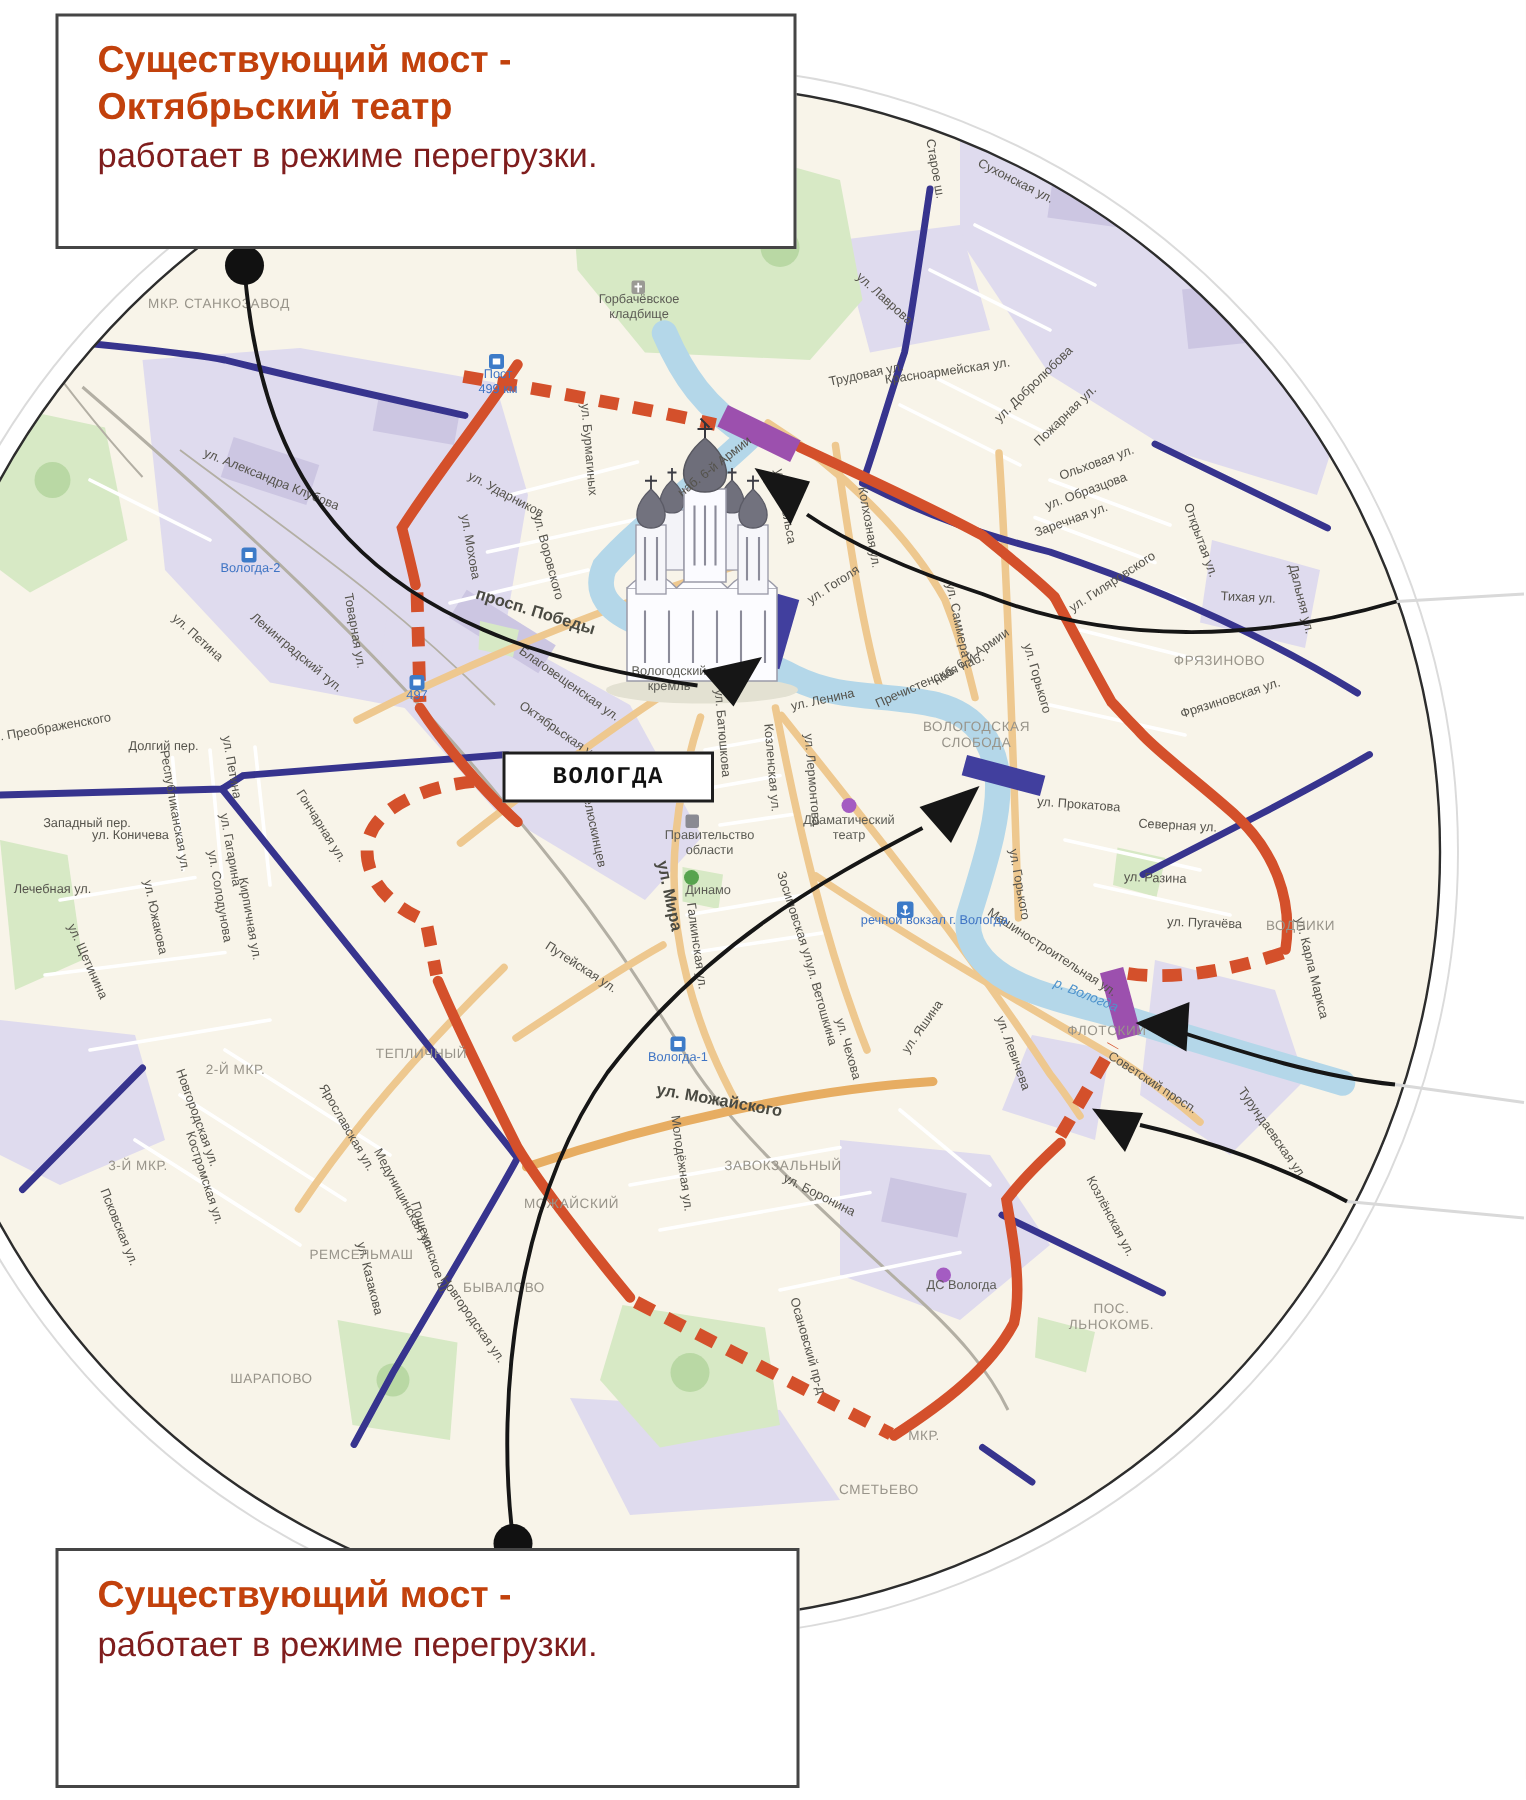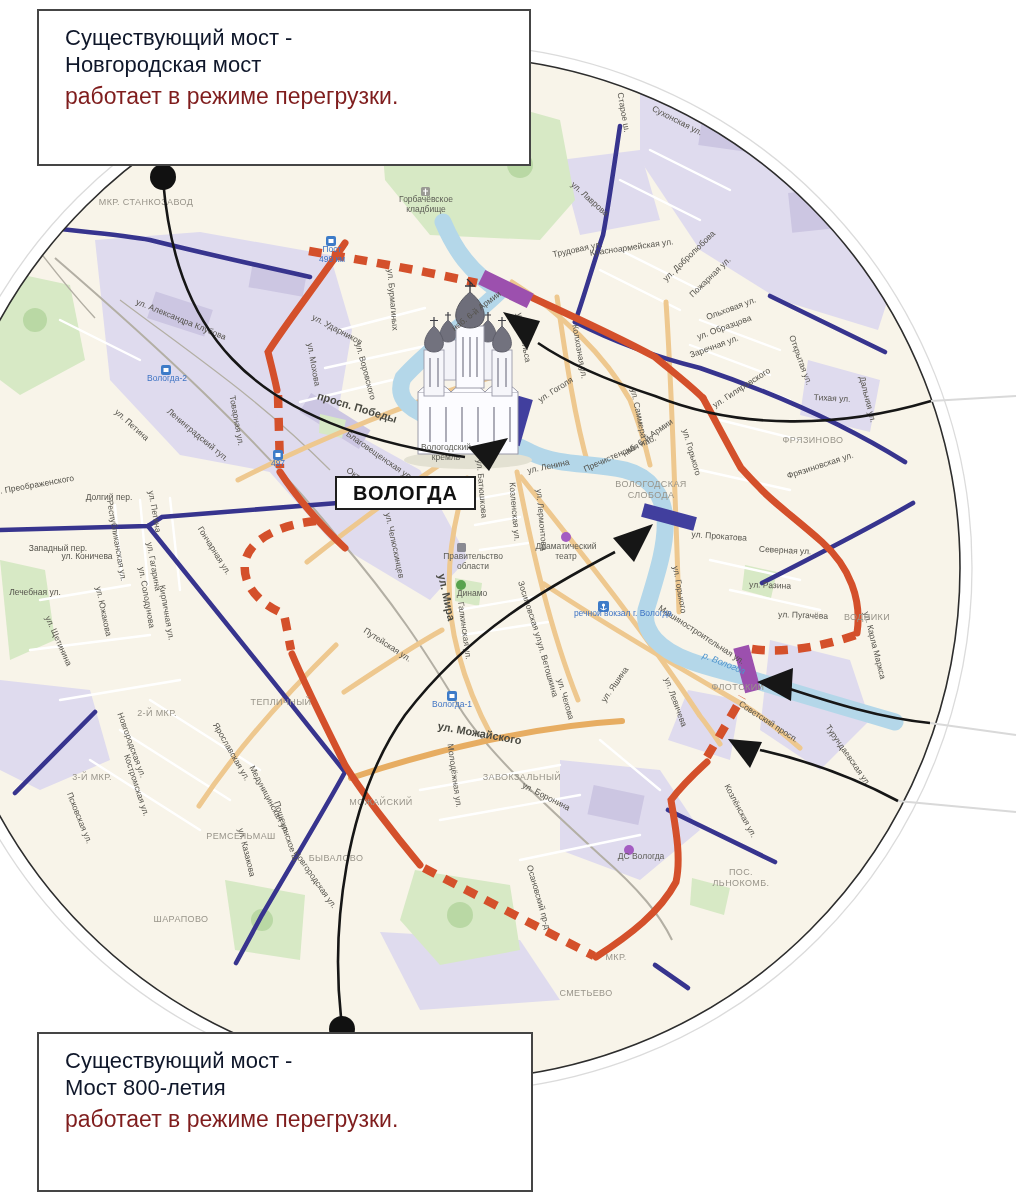--- a/index.html
+++ b/index.html
@@ -1,27 +1,27 @@
 <!DOCTYPE html>
 <html><head>
 <meta charset="utf-8">
 <style>
   html,body{margin:0;padding:0;background:#ffffff;}
   body{width:1017px;height:1200px;position:relative;overflow:hidden;
        font-family:"Liberation Sans", sans-serif;}
   #map-svg{position:absolute;left:0;top:0;}
   .callout{position:absolute;background:#ffffff;border:2px solid #454545;box-sizing:border-box;z-index:10;}
-  .callout-title{font-weight:normal;font-size:22px;line-height:1.22;color:#0f172a;margin:14px 0 4px 26px;}
+  .callout-title{font-weight:bold;font-size:25px;line-height:1.22;color:#c2410c;margin:14px 0 4px 26px;}
   .callout-body{font-size:23px;color:#7f1d1d;margin:2px 0 0 26px;}
   #callout-top{left:37px;top:9px;width:494px;height:157px;}
   #callout-bottom{left:37px;top:1032px;width:496px;height:160px;}
-  #city-box{position:absolute;left:335px;top:476px;width:141px;height:34px;background:#ffffff;
+  #city-box{position:absolute;left:335px;top:501px;width:141px;height:34px;background:#ffffff;
             border:2px solid #1e1e1e;box-sizing:border-box;z-index:5;
             display:flex;align-items:center;justify-content:center;
-            font-weight:bold;font-size:20px;letter-spacing:1px;color:#111;}
+            font-weight:bold;font-size:16px;letter-spacing:1px;color:#111;font-family:Liberation Mono, monospace;}
   
   text{font-family:"Liberation Sans", sans-serif;}
   .st{font-size:8.5px;fill:#55534c;}
   .stM{font-size:11px;fill:#4a4a42;font-weight:bold;}
   .ds{font-size:9px;fill:#98948a;letter-spacing:.4px;}
   .tr{font-size:8.5px;fill:#3f74c4;}
   .wt{font-size:9px;fill:#4e93cc;font-style:italic;}
   .po{font-size:8.5px;fill:#5c5c55;}
 </style>
 </head>
@@ -379,24 +379,23 @@
   </g>
 </svg>
 
 <div id="city-box">
   <span>ВОЛОГДА</span>
 </div>
 
 <div id="callout-top" class="callout">
   <div class="callout-title">
     <span>Существующий мост -</span><br>
-    <span>Новгородская мост</span>
+    <span>Октябрьский театр</span>
   </div>
   <div class="callout-body">работает в режиме перегрузки.</div>
 </div>
 
 <div id="callout-bottom" class="callout">
   <div class="callout-title">
     <span>Существующий мост -</span><br>
-    <span>Мост 800-летия</span>
   </div>
   <div class="callout-body">работает в режиме перегрузки.</div>
 </div>
 
 </body></html>

